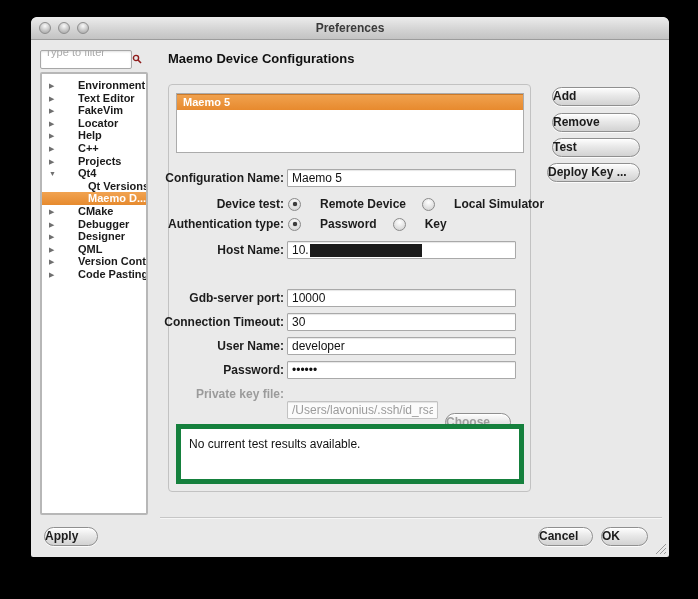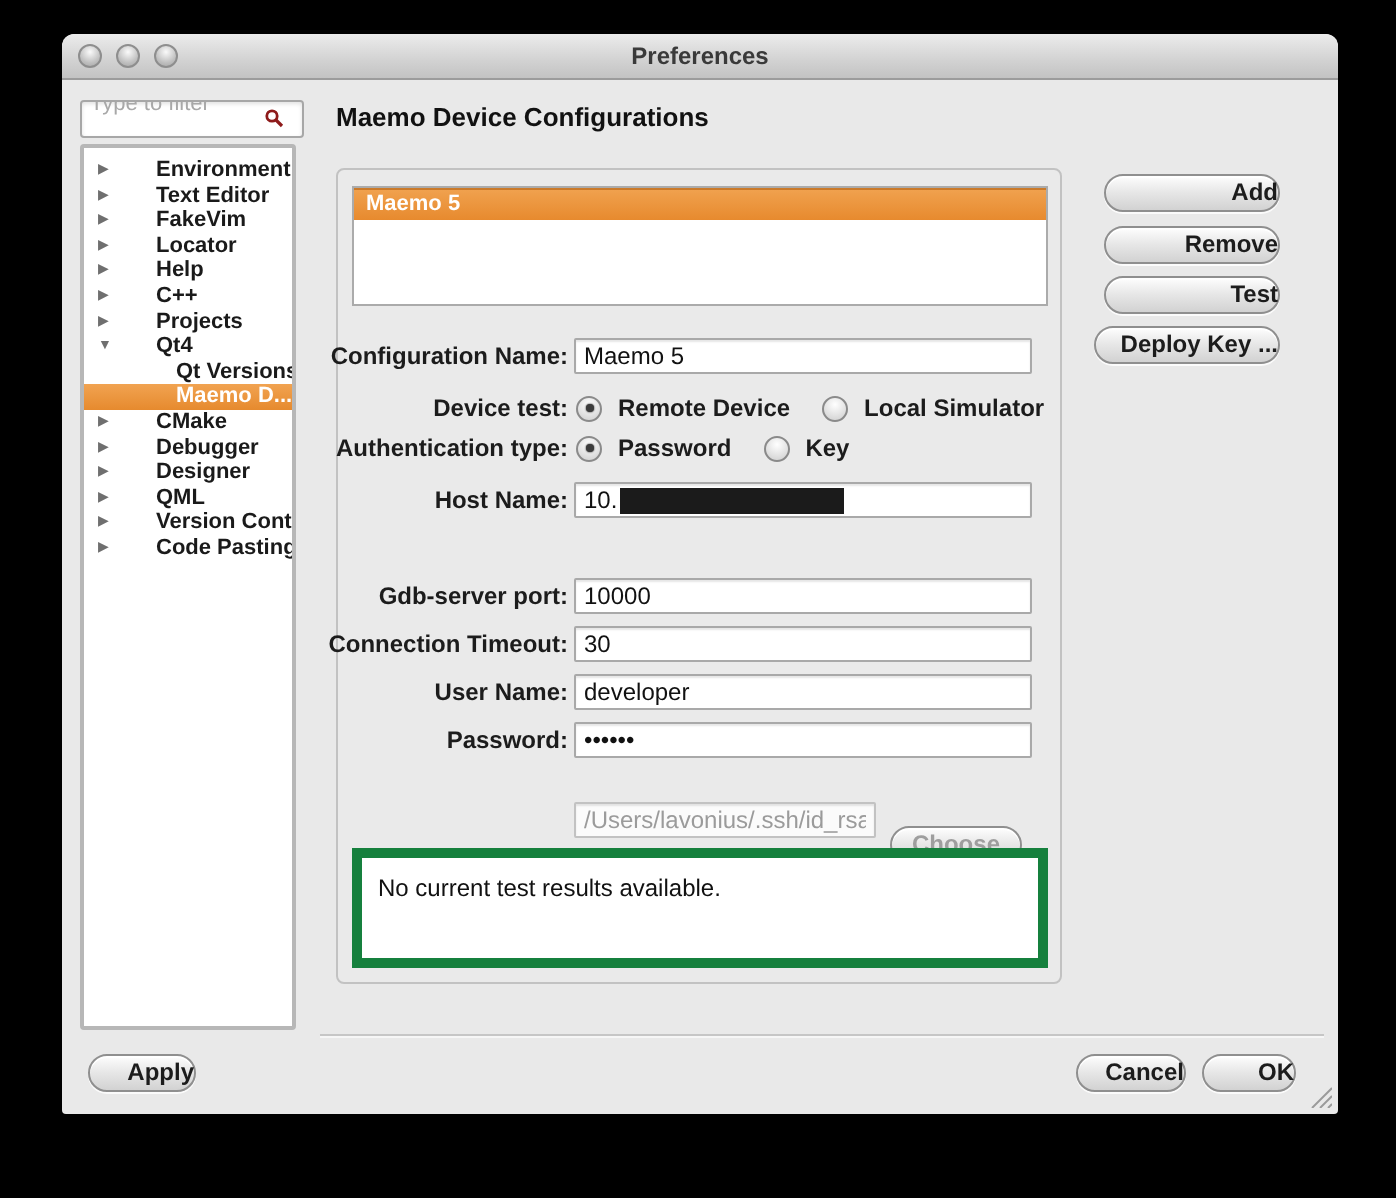--- a/index.html
+++ b/index.html
@@ -23,21 +23,21 @@
     text-align:center;font-size:12px;font-weight:700;color:#3A3A3A;
   }
   .lights{position:absolute;left:8px;top:5px;display:flex;gap:7px;}
   .light{
     width:12px;height:12px;border-radius:50%;
     background:radial-gradient(circle at 50% 30%,#FAFAFA,#BDBDBD 65%,#A5A5A5);
     border:1px solid #8E8E8E;box-sizing:border-box;
   }
   
   .filter{
-    position:absolute;left:9px;top:33px;width:112px;height:17px;box-sizing:border-box;
+    position:absolute;left:9px;top:33px;width:92px;height:17px;box-sizing:border-box;
     border:1px solid #A7A7A7;background:#FFF;font-size:11px;color:#333;
     padding:1px 16px 16px 4px;border-radius:2px;
     box-shadow:inset 0 1px 2px rgba(0,0,0,.12);
   }
   .filter::placeholder{color:#A8A8A8;}
   .filter-icon{position:absolute;left:101px;top:37px;width:10px;height:10px;}
   .tree{
     position:absolute;left:9px;top:55px;width:108px;height:443px;box-sizing:border-box;
     background:#FFF;border:2px solid #B7B7B7;border-radius:2px;padding-top:5px;overflow:hidden;
   }
@@ -81,39 +81,39 @@
   .field{
     position:absolute;left:256px;top:0;width:229px;height:18px;box-sizing:border-box;
     border:1px solid #A9A9A9;background:#FFF;font-size:12px;color:#111;
     padding:0 4px;border-radius:1px;box-shadow:inset 0 1px 1px rgba(0,0,0,.10);
     font-family:"Liberation Sans","DejaVu Sans",sans-serif;
   }
   .field.dis{color:#9B9B9B;border-color:#C2C2C2;background:#FBFBFB;width:151px;margin-top:16px;}
   .fieldbox{display:flex;align-items:center;line-height:16px;}
   .redaction{display:inline-block;width:112px;height:13px;background:#1B1B1B;margin-left:1px;}
   .radios{position:absolute;left:257px;top:0;display:flex;gap:16px;align-items:center;height:18px;}
-  .radio{display:flex;align-items:center;gap:8px;font-size:12px;font-weight:600;color:#1C1C1C;}
+  .radio{display:flex;align-items:center;gap:19px;font-size:12px;font-weight:600;color:#1C1C1C;}
   .rdot{
     width:13px;height:13px;border-radius:50%;box-sizing:border-box;
     background:radial-gradient(circle at 50% 30%,#FFF,#D9D9D9 75%);
     border:1px solid #8A8A8A;position:relative;
   }
   .rdot.on::after{
     content:"";position:absolute;left:3.5px;top:3.5px;width:4px;height:4px;border-radius:50%;
     background:#3C3C3C;box-shadow:0 0 1px #000;
   }
   .testbox{
     position:absolute;left:145px;top:407px;width:348px;height:60px;box-sizing:border-box;
     background:#FFF;border:5px solid #15803d;font-size:12px;color:#111;padding:8px;
   }
   
   .pill{
     position:absolute;height:19px;box-sizing:border-box;border:1px solid #8F8F8F;
     border-radius:10px;background:linear-gradient(#FEFEFE,#E8E8E8 45%,#D2D2D2);
-    font-size:12px;font-weight:600;color:#1C1C1C;text-align:right;line-height:17px;
+    font-size:12px;font-weight:600;color:#1C1C1C;text-align:left;line-height:17px;
     box-shadow:0 1px 0 rgba(255,255,255,.8), inset 0 1px 0 #FFF;cursor:default;
   }
   .pill.dis{color:#9E9E9E;margin-top:28px;}
   .sep{
     position:absolute;left:129px;top:500px;width:502px;height:1px;background:#C6C6C6;
     box-shadow:0 1px 0 #F6F6F6;
   }
   .grip{position:absolute;right:3px;bottom:3px;width:13px;height:13px;}
 </style>
 </head>
@@ -219,20 +219,21 @@
     <div class="flabel">User Name:</div>
     <input class="field" value="developer" style="">
   </div>
 
   <div class="frow" style="top:344px">
     <div class="flabel">Password:</div>
     <input class="field" value="••••••" style="">
   </div>
 
   <div class="frow" style="top:368px">
+    <div class="flabel dis">Private key file:</div>
     <input class="field dis" value="/Users/lavonius/.ssh/id_rsa" style="">
     <div class="pill dis" style="left:414px;top:0;width:66px">Choose...</div>
   </div>
 
   <div class="testbox">No current test results available.</div>
 
   <div class="pill" style="left:521px;top:70px;width:88px">Add</div>
   <div class="pill" style="left:521px;top:96px;width:88px">Remove</div>
   <div class="pill" style="left:521px;top:121px;width:88px">Test</div>
   <div class="pill" style="left:516px;top:146px;width:93px">Deploy Key ...</div>

